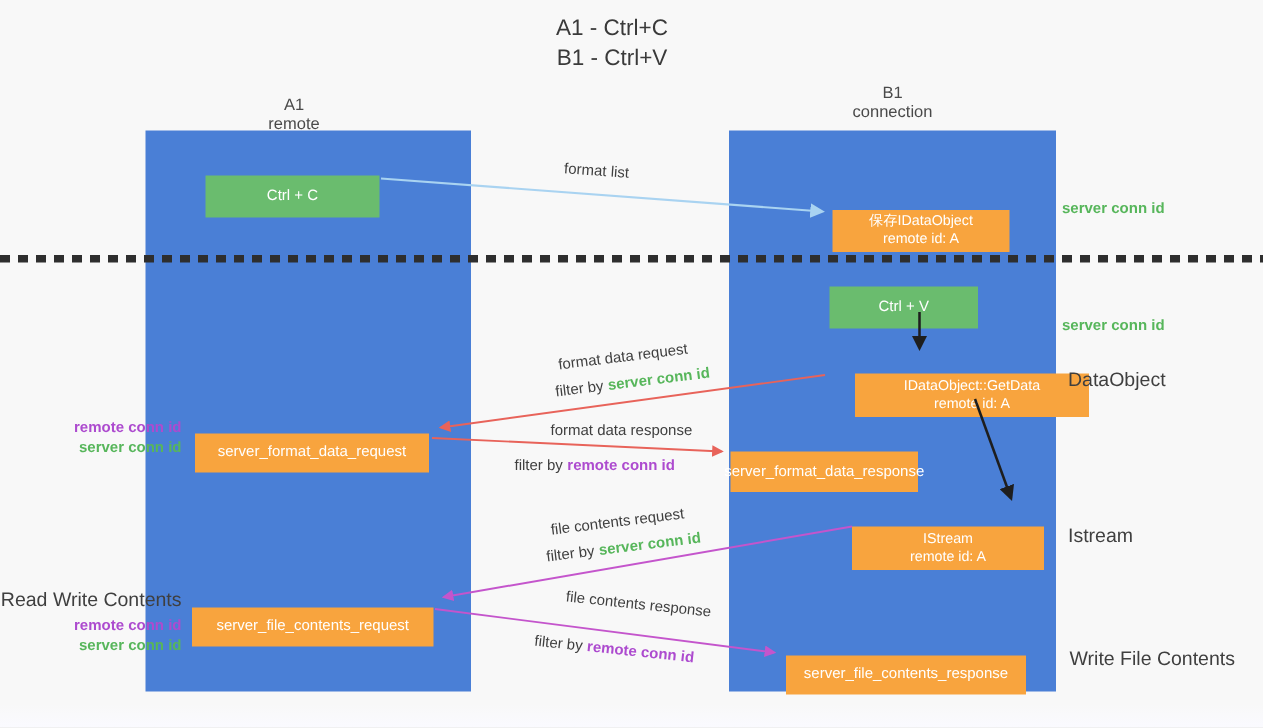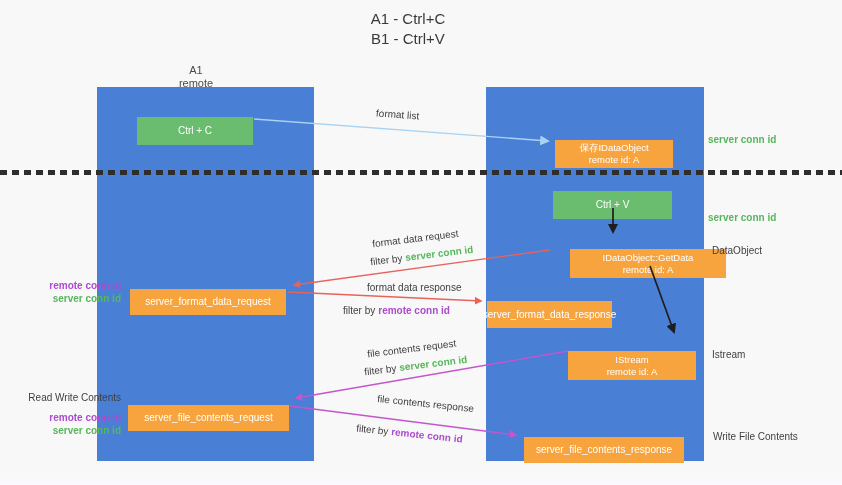--- a/index.html
+++ b/index.html
@@ -40,35 +40,35 @@
   }
   .node{
     position:absolute;display:flex;flex-direction:column;align-items:center;justify-content:center;
     color:#fff;text-align:center;font-size:10px;line-height:12px;z-index:2;margin-top:12px;
   }
   .node.two-line{font-size:9.5px;line-height:12px;}
   .green{background:var(--node-green);}
   .orange{background:var(--node-orange);align-items:center;}
   .n-ctrl-c{left:137px;top:105px;width:116px;height:28px;}
   .n-save{left:555px;top:128px;width:118px;height:28px;}
-  .n-ctrl-v{left:553px;top:179px;width:119px;height:28px;}
+  .n-ctrl-v{left:553px;top:179px;width:99px;height:28px;}
   .n-getdata{left:570px;top:237px;width:156px;height:29px;}
   .n-fmt-req{left:130px;top:277px;width:156px;height:26px;}
   .n-fmt-resp{left:487px;top:289px;width:125px;height:27px;}
   .n-istream{left:568px;top:339px;width:128px;height:29px;}
   .n-file-req{left:128px;top:393px;width:161px;height:26px;}
   .n-file-resp{left:524px;top:425px;width:160px;height:26px;}
   .arrows{position:absolute;left:0;top:0;z-index:3;pointer-events:none;}
   .lbl{position:absolute;font-size:10px;color:var(--ink);white-space:nowrap;z-index:4;}
   .lbl .key-green{color:var(--id-green);font-weight:700;margin-left:3px;}
   .lbl .key-purple{color:var(--id-purple);font-weight:700;margin-left:3px;}
   .id-label{position:absolute;font-size:10px;font-weight:700;white-space:nowrap;z-index:4;line-height:13px;}
   .id-green-t{color:var(--id-green);}
   .id-purple-t{color:var(--id-purple);}
-  .plain-label{position:absolute;font-size:10px;color:var(--ink);white-space:nowrap;z-index:4;}
+  .plain-label{position:absolute;font-size:13px;color:var(--ink);white-space:nowrap;z-index:4;}
   .right-align{text-align:right;}
   .l-format-list{left:376px;top:109px;transform:rotate(4deg);}
   .l-fdr{left:372px;top:233px;transform:rotate(-7deg);}
   .l-fdr-f{left:370px;top:250px;transform:rotate(-7deg);}
   .l-fdresp{left:367px;top:282px;}
   .l-fdresp-f{left:343px;top:305px;}
   .l-fcr{left:367px;top:343px;transform:rotate(-7deg);}
   .l-fcr-f{left:364px;top:360px;transform:rotate(-7deg);}
   .l-fcresp{left:377px;top:398px;transform:rotate(6deg);}
   .l-fcresp-f{left:356px;top:428px;transform:rotate(6deg);}
@@ -79,20 +79,24 @@
 <div class="canvas">
 
   <div class="title">
     <div>A1 - Ctrl+C</div>
     <div>B1 - Ctrl+V</div>
   </div>
 
   <div class="lane-header lane-header-left">
     <div>A1</div>
     <div>remote</div>
+  </div>
+  <div class="lane-header lane-header-right">
+    <div>B1</div>
+    <div>connection</div>
   </div>
 
   <div class="lane lane-left"></div>
   <div class="lane lane-right"></div>
 
   <div class="divider"></div>
 
   <div class="node green n-ctrl-c">
     <div>Ctrl + C</div>
   </div>

